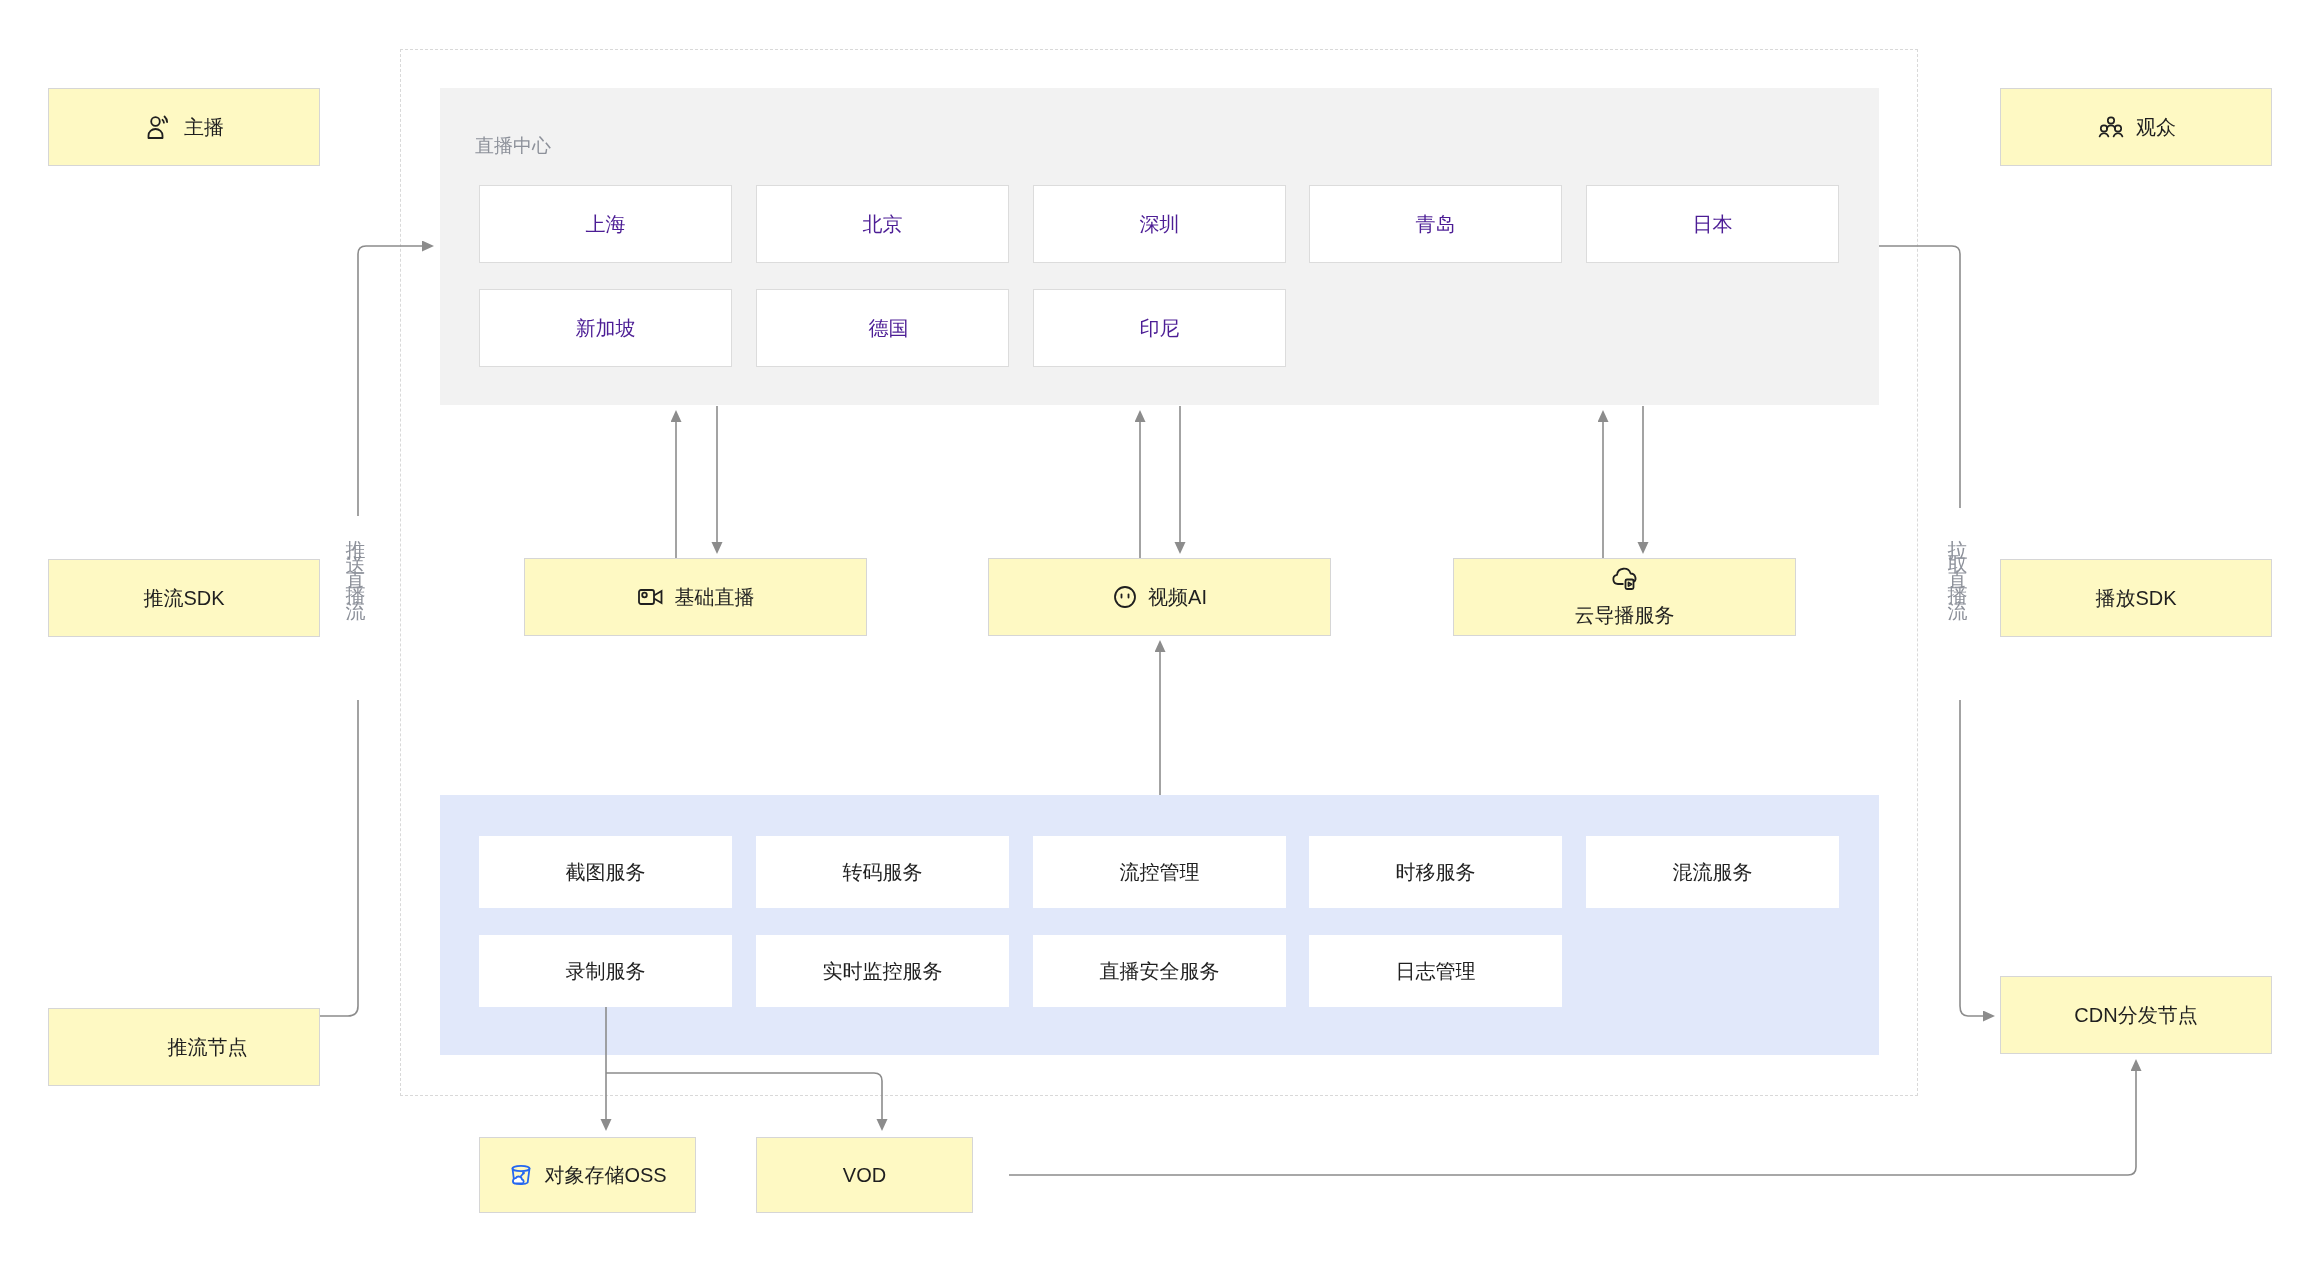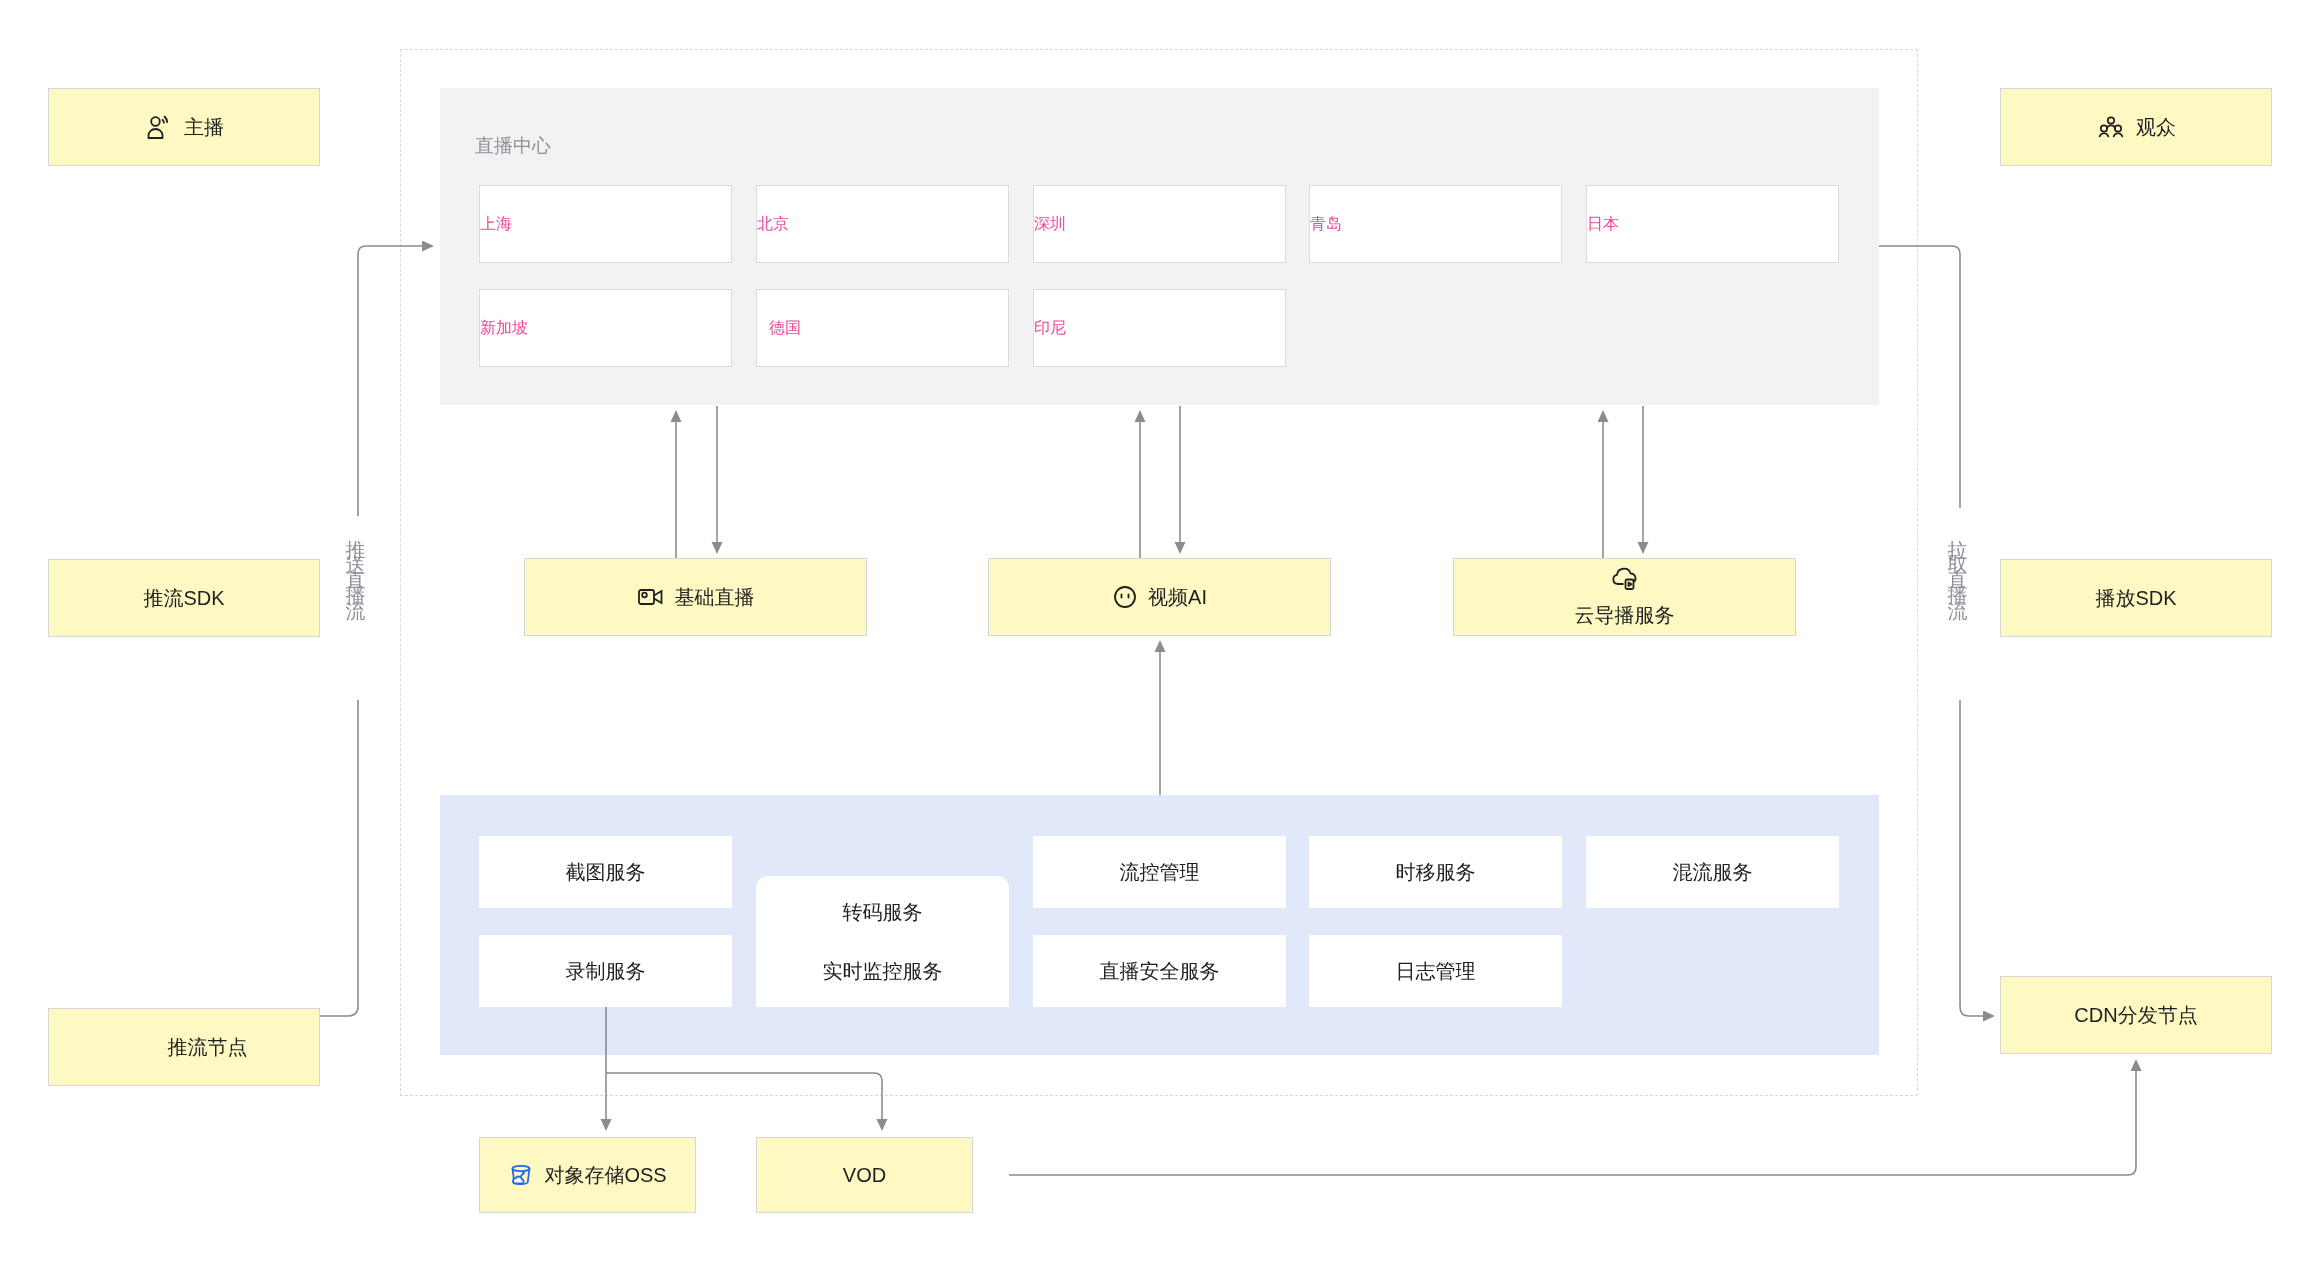--- a/index.html
+++ b/index.html
@@ -15,22 +15,22 @@
   .panel-title{position:absolute;left:475px;top:133px;font-size:19px;color:#8d919a;}
 
   .node{position:absolute;display:flex;align-items:center;justify-content:center;gap:10px;
     background:#fef9c3;border:1px solid #d6d6d6;box-sizing:border-box;
     font-size:20px;color:#1f1f1f;z-index:2;}
   .side{width:272px;height:78px;}
   .mid{width:343px;height:78px;}
   .bottom{width:217px;height:76px;}
 
   .region{position:absolute;width:253px;height:78px;background:#ffffff;border:1px solid #dcdcdc;
-    box-sizing:border-box;display:flex;align-items:center;justify-content:flex-start;
-    font-size:16px;color:#ec4899;z-index:2;}
+    box-sizing:border-box;display:flex;align-items:center;justify-content:center;
+    font-size:20px;color:#4c1d95;z-index:2;}
 
   .svc{position:absolute;width:253px;height:72px;background:#ffffff;border:none;
     display:flex;align-items:center;justify-content:center;font-size:20px;color:#1f1f1f;z-index:2;}
 
   .flow-text{position:absolute;writing-mode:vertical-lr;text-orientation:upright;
     letter-spacing:15px;font-size:20px;color:#8d919a;z-index:3;line-height:20px;}
 
   .lines{position:absolute;left:0;top:0;z-index:4;pointer-events:none;}
 
   .icon{display:inline-flex;align-items:center;justify-content:center;flex:0 0 auto;}
@@ -102,21 +102,21 @@
       </svg>
     </span>
     <span>云导播服务</span>
   </div>
 
   <div class="panel-blue"></div>
 
   <div class="svc" style="left:479px;top:836px;">
       <span>截图服务</span>
     </div>
-  <div class="svc" style="left:756px;top:876px;border-radius:12px;">
+  <div class="svc" style="left:756px;top:836px;">
       <span>转码服务</span>
     </div>
   <div class="svc" style="left:1033px;top:836px;">
       <span>流控管理</span>
     </div>
   <div class="svc" style="left:1309px;top:836px;">
       <span>时移服务</span>
     </div>
   <div class="svc" style="left:1586px;top:836px;">
       <span>混流服务</span>

